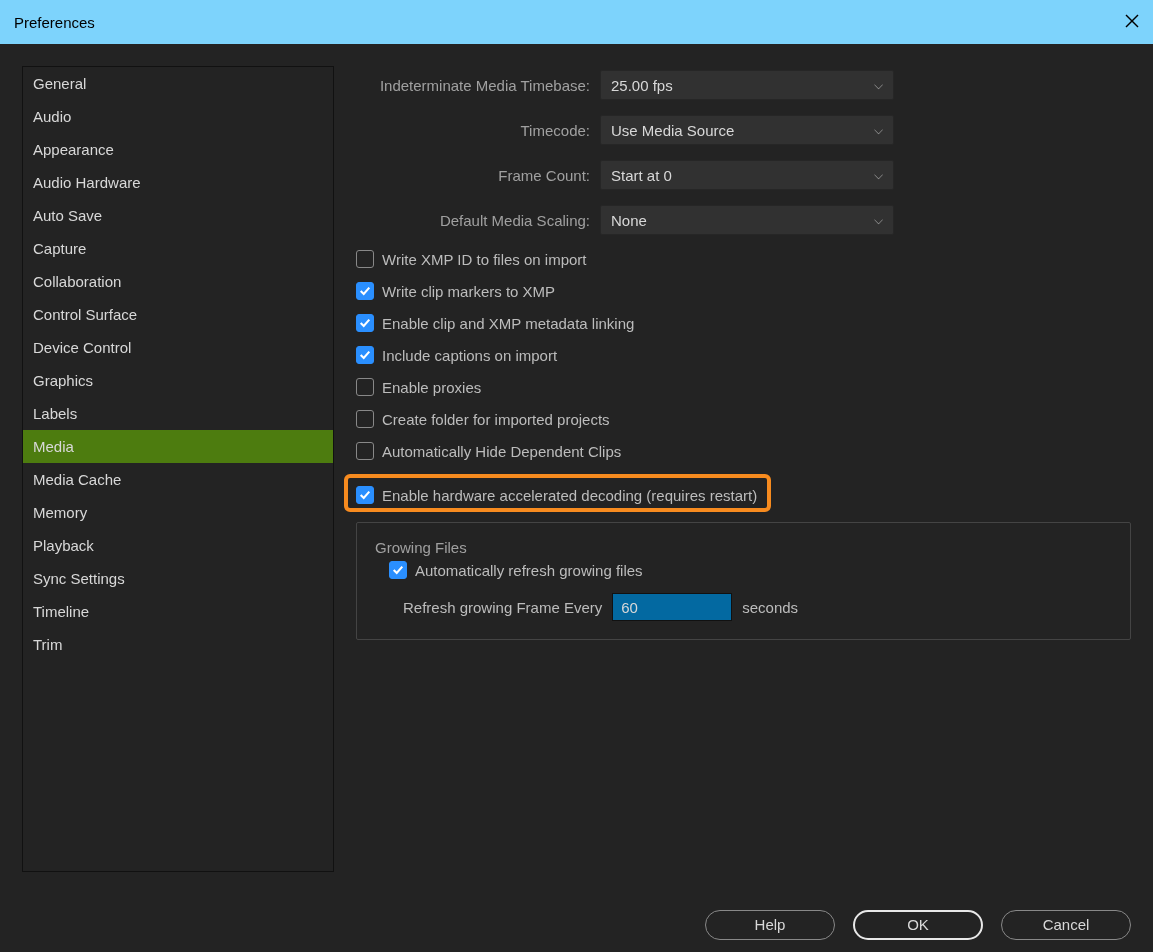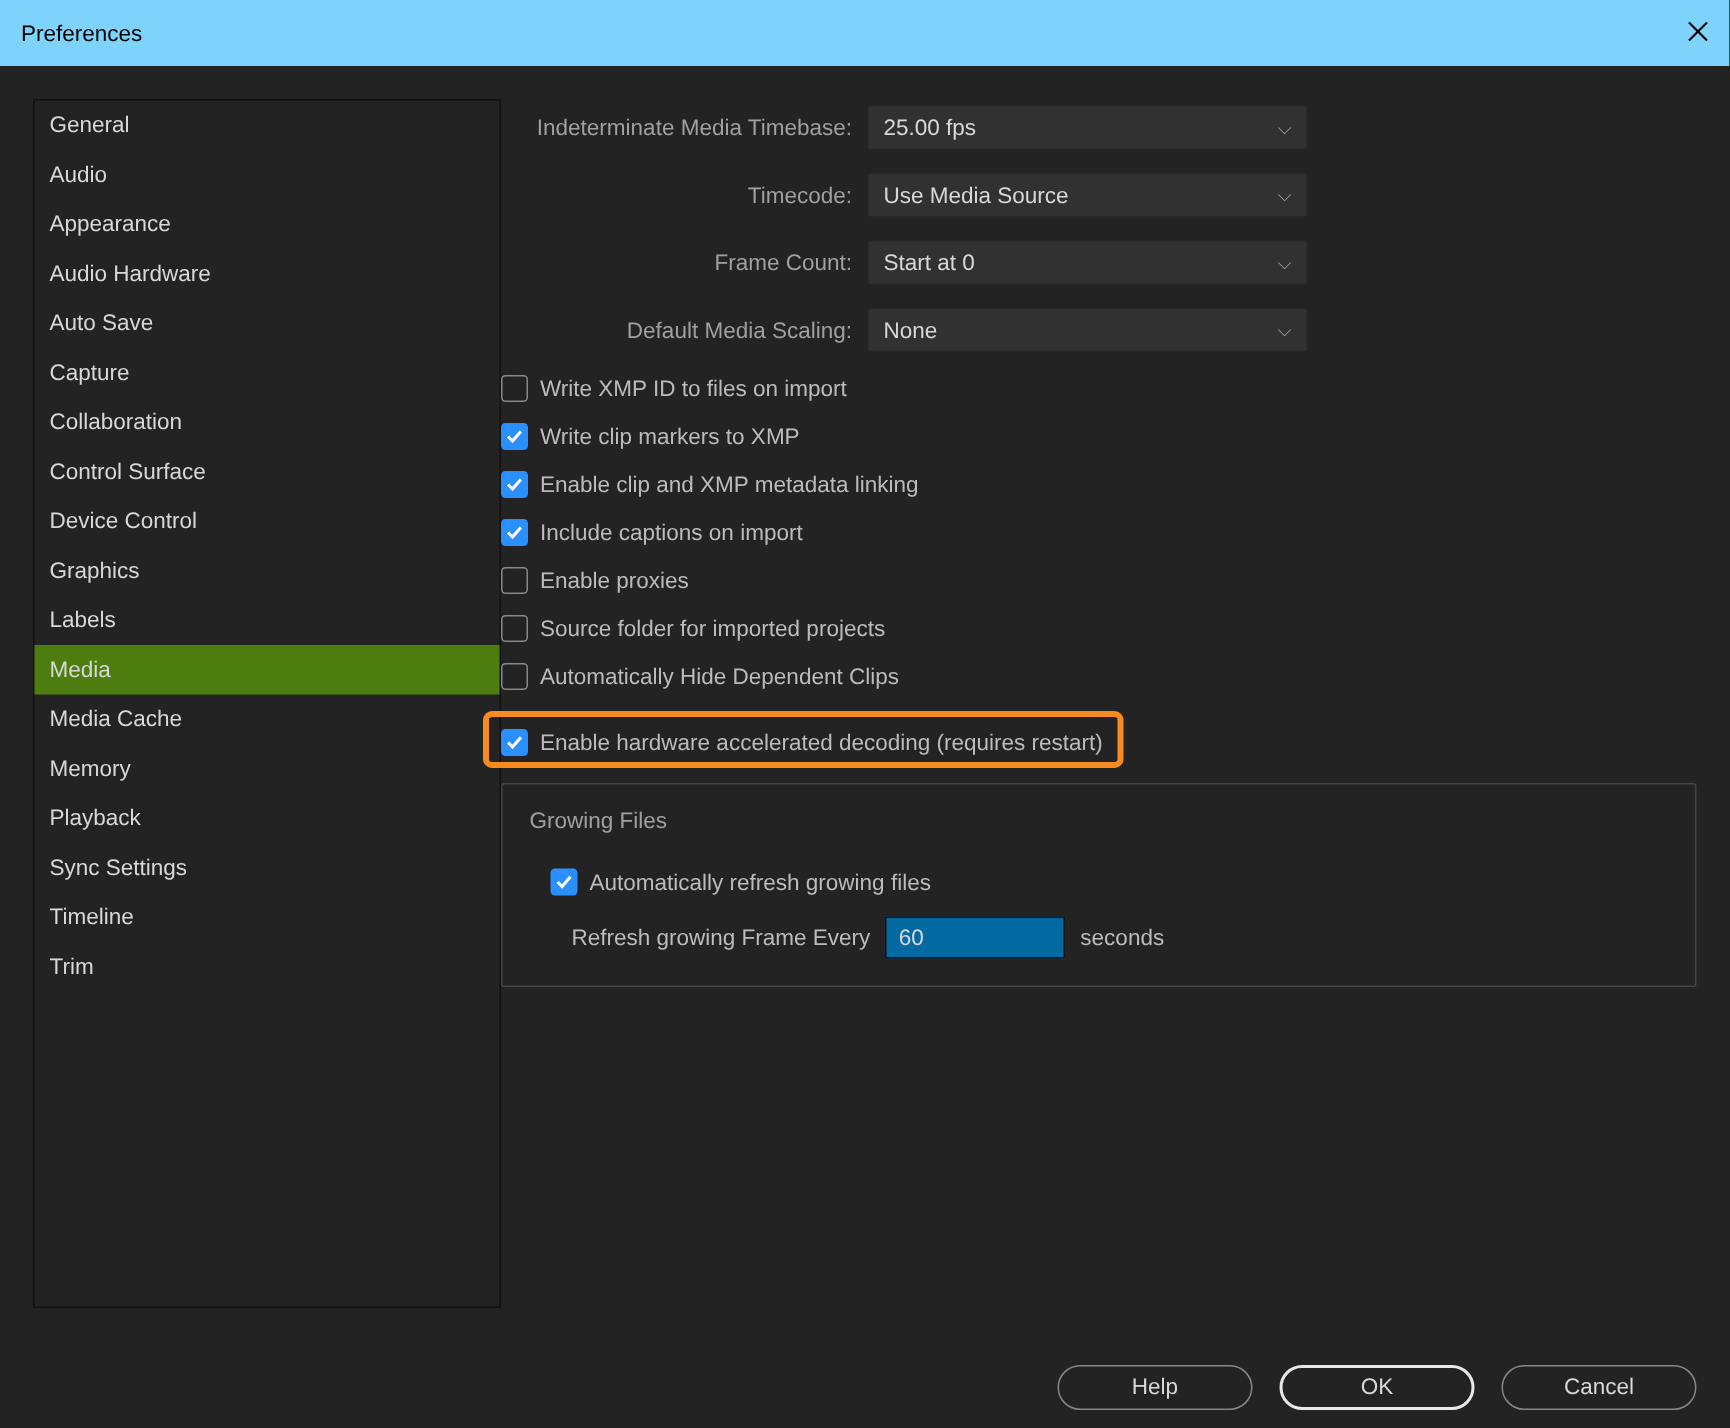--- a/index.html
+++ b/index.html
@@ -23,20 +23,21 @@
     font-size: 15px;
   }
   .titlebar .close {
     font-size: 18px;
     color: #000;
     cursor: default;
   }
   .content {
     display: flex;
     padding: 22px 22px 0 22px;
+    gap: 22px;
   }
   .sidebar {
     width: 312px;
     height: 806px;
     border: 1px solid #111;
     background: #232323;
   }
   .sidebar-item {
     height: 33px;
     line-height: 33px;
@@ -116,21 +117,21 @@
   }
   .highlight-box .check-row { margin-bottom: 0; }
   .fieldset {
     border: 1px solid #444;
     border-radius: 2px;
     padding: 16px 18px 18px 18px;
     margin-top: 4px;
   }
   .legend {
     color: #a0a0a0;
-    margin: -28px 0 23px -4px;
+    margin: -28px 0 5px -4px;
     background: #232323;
     display: inline-block;
     padding: 0 4px;
   }
   .inline-row {
     display: flex;
     align-items: center;
     gap: 10px;
     margin-top: 14px;
     margin-left: 28px;
@@ -263,21 +264,21 @@
             </svg>
           </div>
           <span class="check-label">Include captions on import</span>
         </div>
         <div class="check-row">
           <div class="check-box"></div>
           <span class="check-label">Enable proxies</span>
         </div>
         <div class="check-row">
           <div class="check-box"></div>
-          <span class="check-label">Source folder for imported projects</span>
+          <span class="check-label">Create folder for imported projects</span>
         </div>
         <div class="check-row">
           <div class="check-box"></div>
           <span class="check-label">Automatically Hide Dependent Clips</span>
         </div>
       </div>
 
     <div class="highlight-box">
       <div class="check-row">
         <div class="check-box checked">

